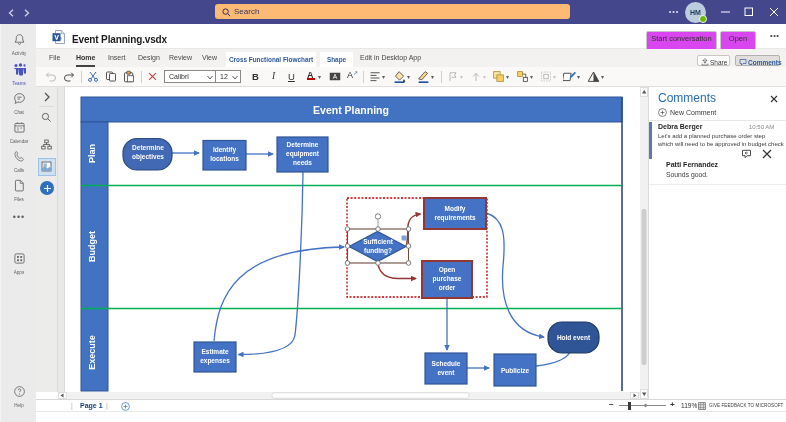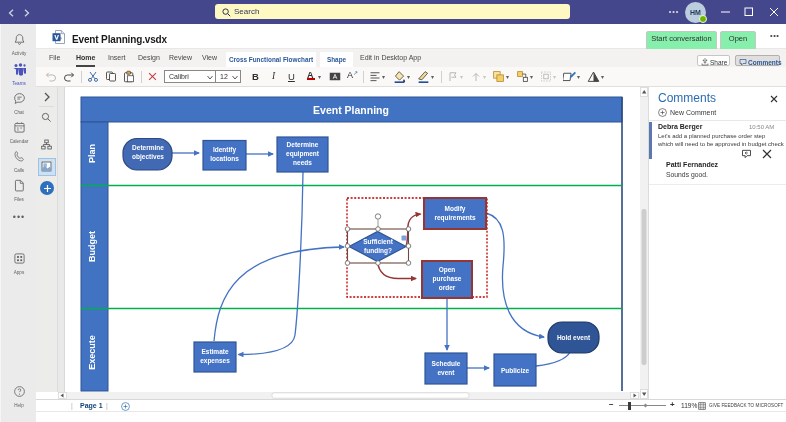--- a/index.html
+++ b/index.html
@@ -1,31 +1,31 @@
 <!DOCTYPE html>
 <html><head><meta charset="utf-8">
 <style>
   html,body{margin:0;padding:0;width:786px;height:422px;overflow:hidden;
     font-family:"Liberation Sans",sans-serif;background:#fff;position:relative;}
   .abs{position:absolute;}
   
   #topbar{left:0;top:0;width:786px;height:24px;background:#44478c;border-bottom:2px solid #2e3070;}
-  #searchbox{left:215px;top:4px;width:355px;height:15px;background:#fef9c3;border-radius:3px;
+  #searchbox{left:215px;top:4px;width:355px;height:15px;background:#fdba74;border-radius:3px;
      color:#33355c;font-size:8px;line-height:15px;}
   #searchbox span{margin-left:19px;}
   .winbtn{color:#fff;top:0;height:24px;line-height:24px;text-align:center;}
   
   #rail{left:0;top:24px;width:36px;height:398px;background:#ebebeb;border-left:1px solid #f5f5f5;box-sizing:border-box;}
   .railitem{width:36px;text-align:center;color:#616161;}
   .railitem .lbl{font-size:4.6px;display:block;margin-top:1px;color:#616161;}
   .railitem.sel,.railitem.sel .lbl{color:#4b53bc;}
   
   #titlerow{left:36px;top:24px;width:750px;height:25px;background:#fff;border-bottom:1px solid #e8e8e8;box-sizing:border-box;}
   #doctitle{left:36px;top:10px;font-size:10px;font-weight:bold;color:#1b1a19;letter-spacing:-0.15px;}
-  .tbtn{top:7px;height:31px;border:1px solid #c8c6c4;border-radius:2px;background:#86efac;
+  .tbtn{top:7px;height:31px;border:1px solid #c8c6c4;border-radius:2px;background:#d946ef;
      font-size:7.5px;color:#323130;text-align:center;line-height:13px;box-sizing:border-box;}
   
   #tabrow{left:36px;top:49px;width:750px;height:18px;background:#f3f2f1;}
   .tab{top:0;height:18px;line-height:18px;font-size:7px;color:#484644;}
   .ctab{top:3px;height:15px;line-height:15px;background:#fff;color:#2b579a;font-weight:bold;text-align:center;font-size:6.4px;white-space:nowrap;}
   .rbtn{top:6px;height:11px;border:1px solid #c8c6c4;border-radius:2px;font-size:7px;
      color:#323130;line-height:9px;box-sizing:border-box;background:#fff;}
   
   #toolrow{left:36px;top:67px;width:750px;height:20px;background:#faf9f8;border-bottom:1px solid #e1dfdd;box-sizing:border-box;}
   .ti{top:3px;height:13px;}

